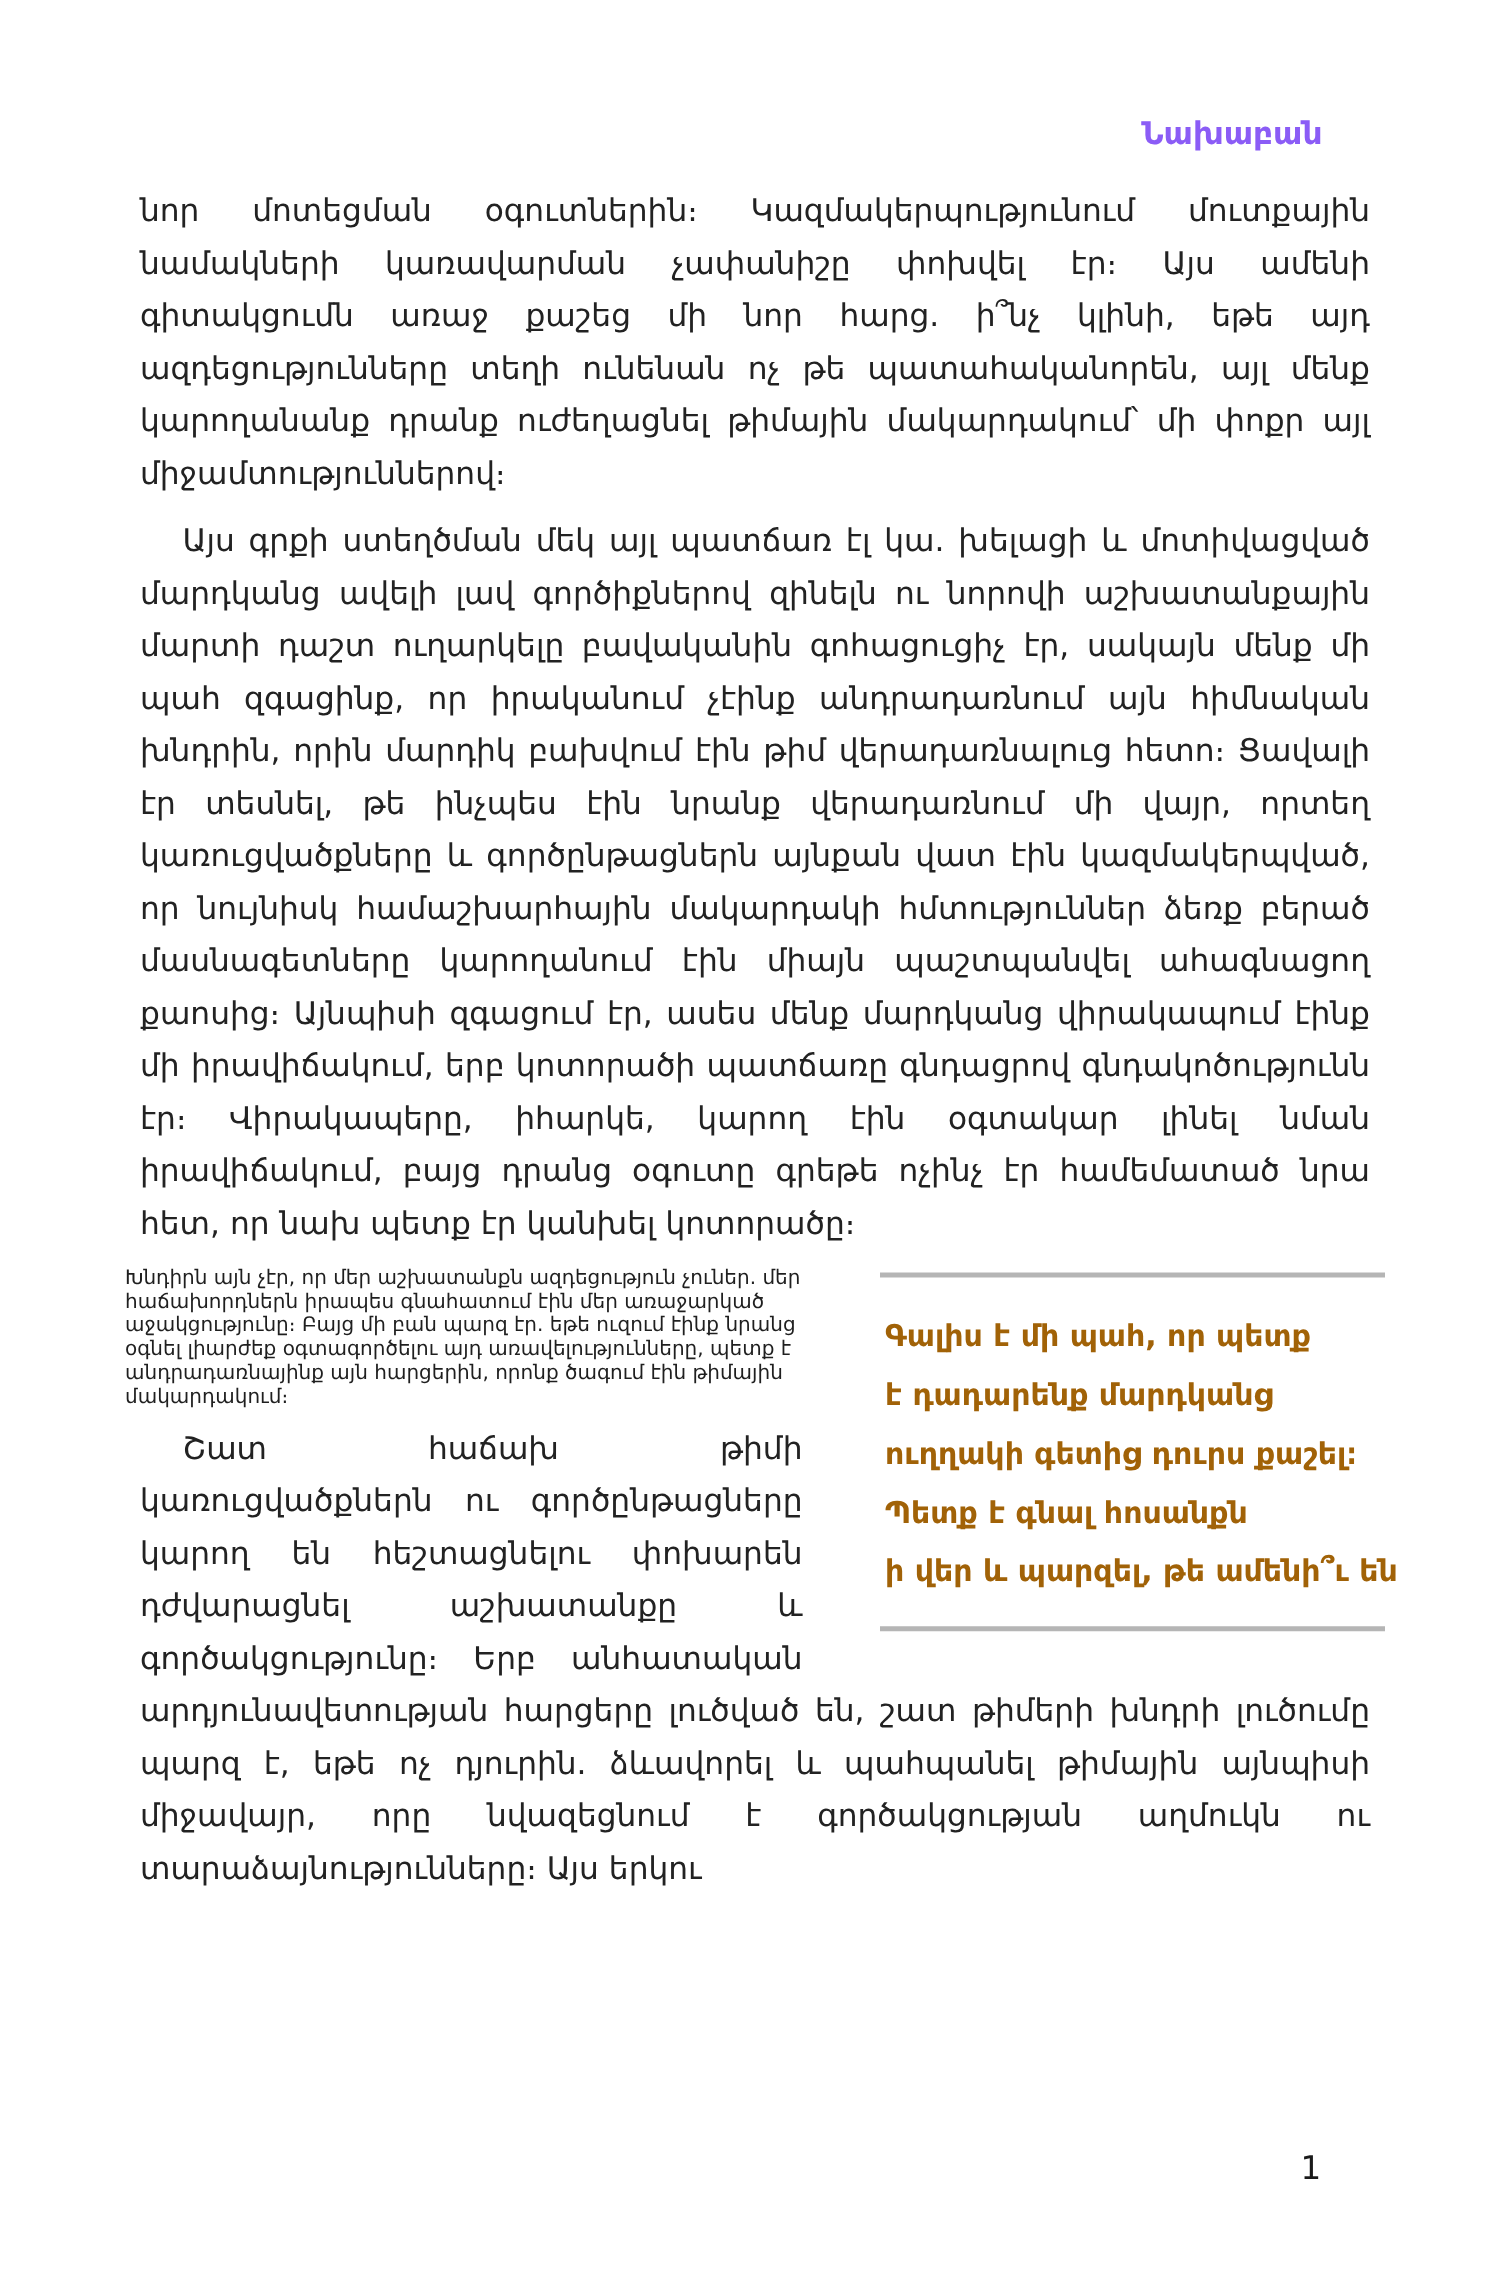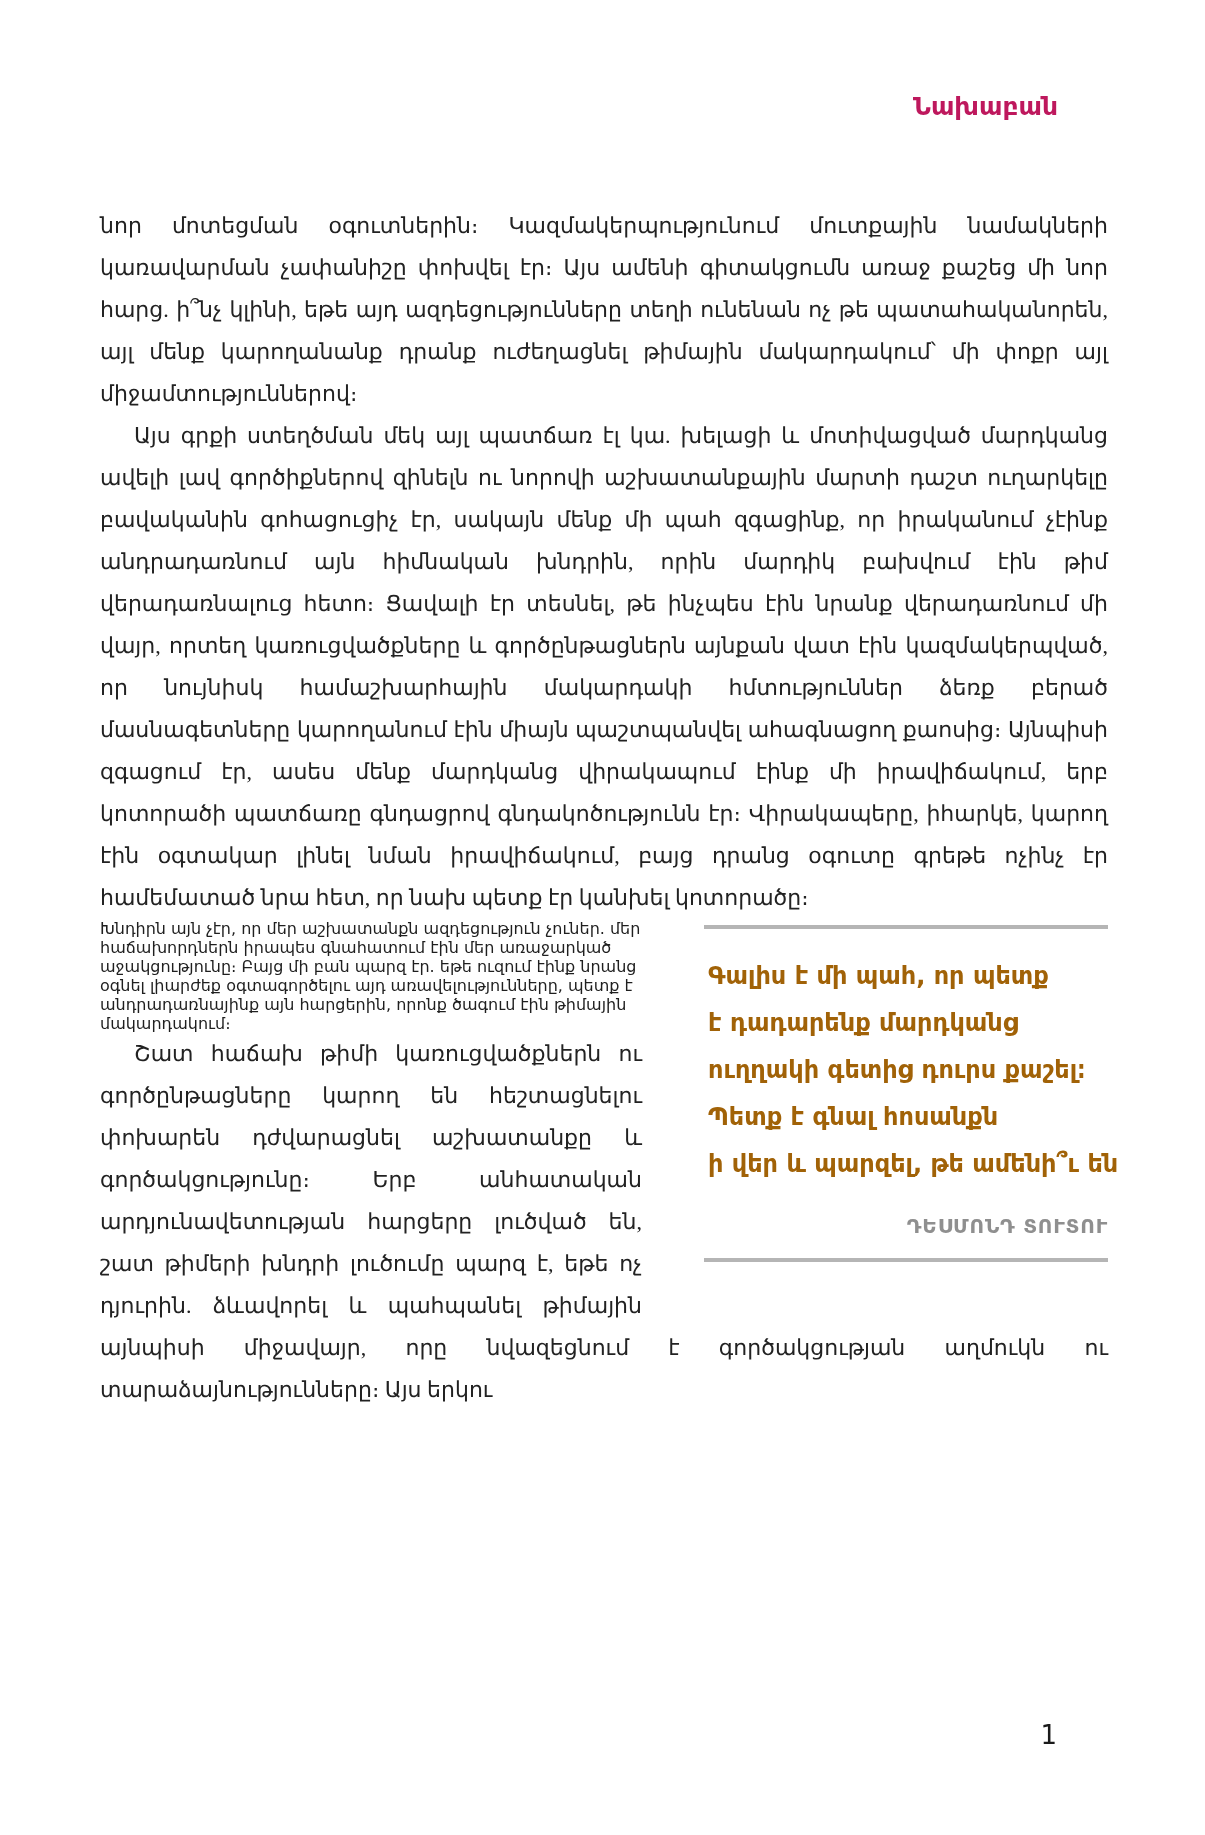--- a/index.html
+++ b/index.html
@@ -18,34 +18,33 @@
     margin: 0 auto;
   }
   .content {
     position: absolute;
     left: 100px;
     top: 0;
     width: 1008px;
   }
   .running-head {
     margin-top: 92px;
-    margin-bottom: 84px;
+    margin-bottom: 27px;
     text-align: right;
     padding-right: 50px;
     font-size: 25px;
     font-weight: bold;
-    color: #be185d;
+    color: #8b5cf6;
   }
   .bodytext p {
-    margin: 0;
-    font-size: 22px;
+    margin: 12px;
+    font-size: 25px;
     line-height: 42px;
     text-align: justify;
     color: #222222;
-    font-family: Liberation Serif, serif;
   }
   .bodytext p.indent {
     text-indent: 34px;
   }
   .pullquote {
     float: right;
     width: 404px;
     margin: 6px 0 40px 62px;
     text-align: left;
     text-indent: 0;
@@ -96,21 +95,20 @@
 
       <p class="indent">
         </p><aside class="pullquote">
           <div class="pq-rule"></div>
           <div class="pq-body">
             <div class="pq-line">Գալիս է մի պահ, որ պետք</div>
             <div class="pq-line">է դադարենք մարդկանց</div>
             <div class="pq-line">ուղղակի գետից դուրս քաշել։</div>
             <div class="pq-line">Պետք է գնալ հոսանքն</div>
             <div class="pq-line">ի վեր և պարզել, թե ամենի՞ւ են</div>
-            <div class="pq-attribution">ԴԵՍՄՈՆԴ ՏՈՒՏՈՒ</div>
           </div>
           <div class="pq-rule"></div>
         </aside><span>Խնդիրն այն չէր, որ մեր աշխատանքն ազդեցություն չուներ. մեր հաճախորդներն իրապես գնահատում էին մեր առաջարկած աջակցությունը։ Բայց մի բան պարզ էր. եթե ուզում էինք նրանց օգնել լիարժեք օգտագործելու այդ առավելությունները, պետք է անդրադառնայինք այն հարցերին, որոնք ծագում էին թիմային մակարդակում։</span>
       <p></p>
 
       <p class="indent">Շատ հաճախ թիմի կառուցվածքներն ու գործընթացները կարող են հեշտացնելու փոխարեն դժվարացնել աշխատանքը և գործակցությունը։ Երբ անհատական արդյունավետության հարցերը լուծված են, շատ թիմերի խնդրի լուծումը պարզ է, եթե ոչ դյուրին. ձևավորել և պահպանել թիմային այնպիսի միջավայր, որը նվազեցնում է գործակցության աղմուկն ու տարաձայնությունները։ Այս երկու</p>
 
     </div>
   </div>
 

